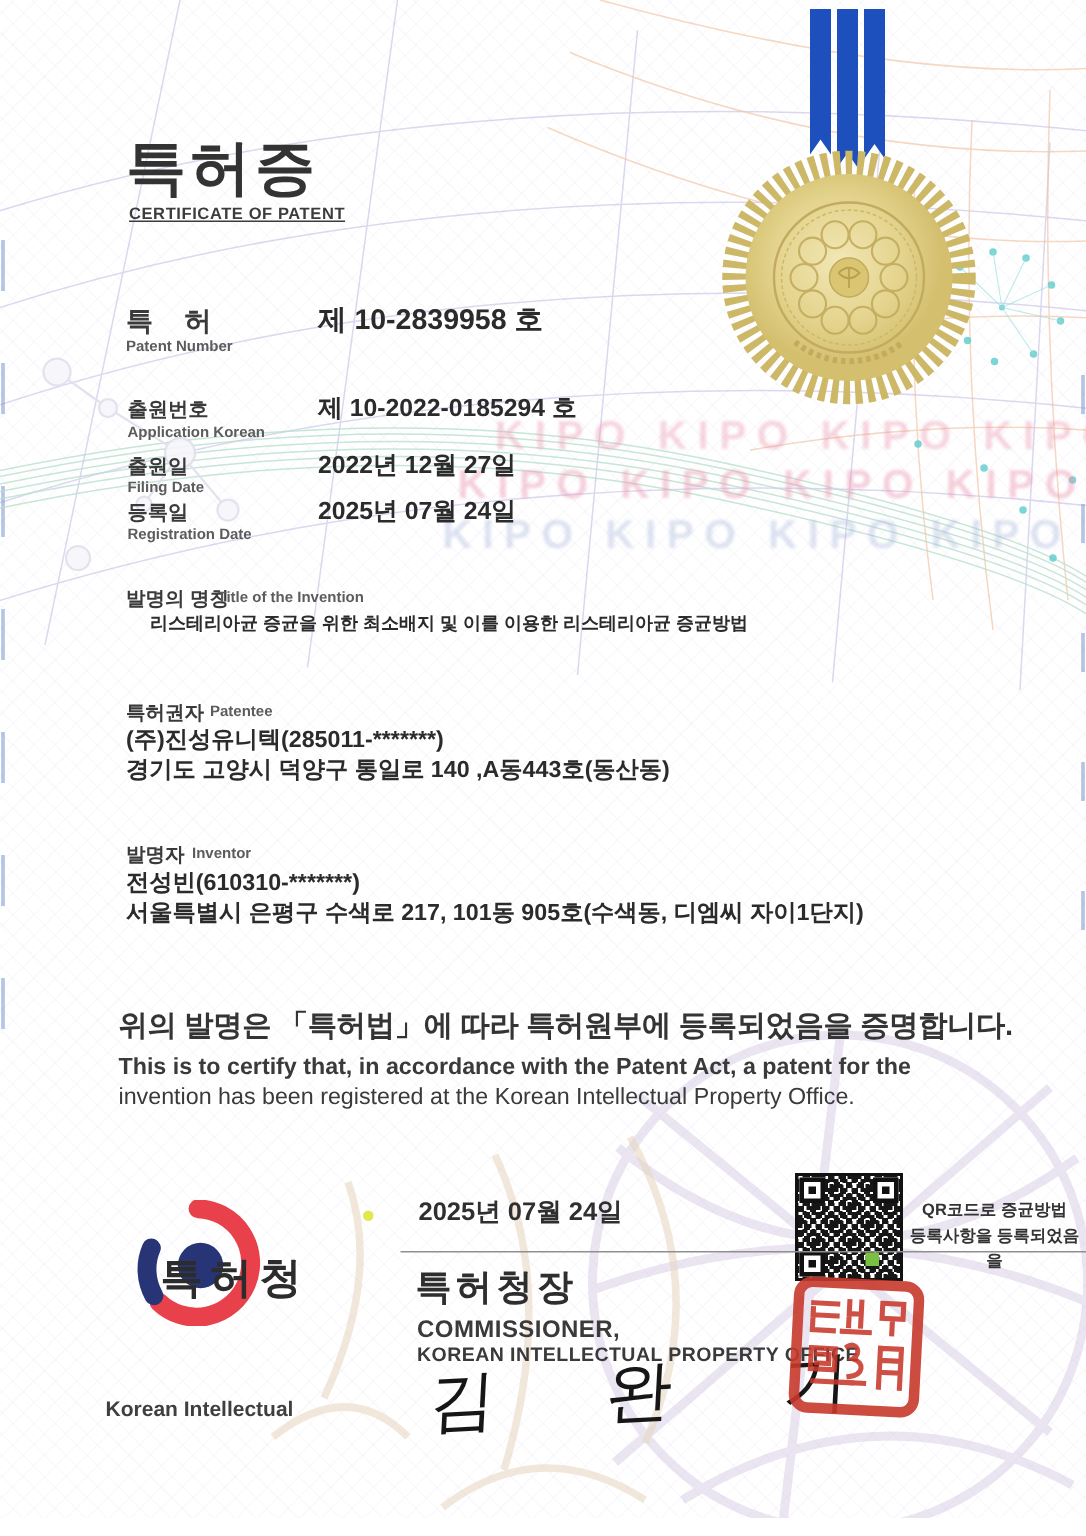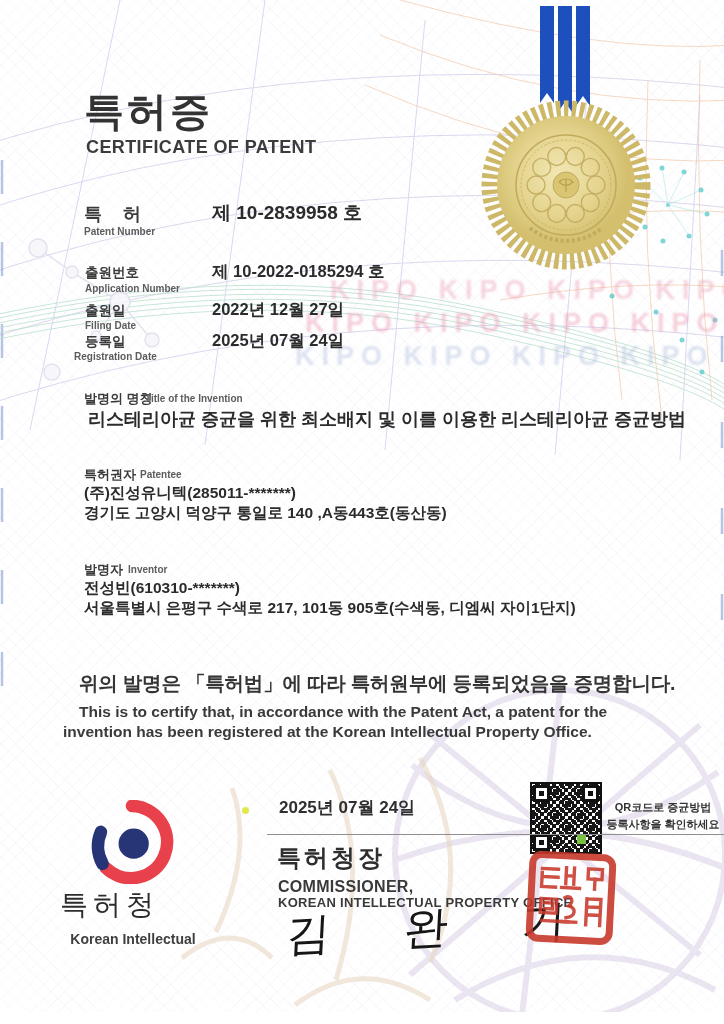--- a/index.html
+++ b/index.html
@@ -5,53 +5,53 @@
   html,body{margin:0;padding:0;background:#fff;}
   #page{position:relative;width:724px;height:1012px;background:#fff;overflow:hidden;
         font-family:"Liberation Sans","DejaVu Sans",sans-serif;color:#333;
         background-image:
           repeating-linear-gradient(45deg, rgba(140,130,200,0.045) 0 1px, transparent 1px 10px),
           repeating-linear-gradient(-45deg, rgba(140,130,200,0.045) 0 1px, transparent 1px 10px);}
   .abs{position:absolute;}
   svg{display:block;}
   
   .title-ko{left:84px;top:84px;font-size:40px;font-weight:800;letter-spacing:3px;color:#333;}
-  .title-en{left:86px;top:137px;font-size:18px;font-weight:700;letter-spacing:.4px;color:#3c3c3c;}
+  .title-en{left:86px;top:137px;font-size:11px;font-weight:700;letter-spacing:.4px;color:#3c3c3c;text-decoration:underline;}
   
   .lab-ko{font-weight:700;color:#3a3a3a;}
   .lab-en{font-size:10px;color:#5c5c5c;font-weight:600;}
   .val{font-weight:700;color:#2b2b2b;}
   .f-pat-ko{left:84px;top:202px;font-size:18px;letter-spacing:8px;}
   .f-pat-en{left:84px;top:226px;}
   .f-pat-val{left:212px;top:200px;font-size:19px;}
   .f-app-ko{left:85px;top:264px;font-size:13.5px;}
   .f-app-en{left:85px;top:283px;}
   .f-app-val{left:212px;top:261px;font-size:16.5px;}
   .f-fil-ko{left:85px;top:302px;font-size:13.5px;}
   .f-fil-en{left:85px;top:320px;}
   .f-fil-val{left:212px;top:299px;font-size:16.5px;}
   .f-reg-ko{left:85px;top:333px;font-size:13.5px;}
-  .f-reg-en{left:74px;top:351px;}
+  .f-reg-en{left:85px;top:351px;}
   .f-reg-val{left:212px;top:330px;font-size:16.5px;}
   
   .inv-ko{left:84px;top:390px;font-size:13px;}
   .inv-en{left:145px;top:393px;}
-  .inv-val{left:88px;top:407px;font-size:18px;}
+  .inv-val{left:100px;top:407px;font-size:12px;}
   .pae-ko{left:84px;top:466px;font-size:13px;}
   .pae-en{left:140px;top:469px;}
   .pae-l1{left:84px;top:483px;font-size:15.5px;}
   .pae-l2{left:84px;top:503px;font-size:15.5px;}
   .invt-ko{left:84px;top:561px;font-size:13px;}
   .invt-en{left:128px;top:564px;}
   .invt-l1{left:84px;top:578px;font-size:15.5px;}
   .invt-l2{left:84px;top:598px;font-size:15.5px;}
   
   .st-ko{left:79px;top:670px;font-size:19.5px;font-weight:700;color:#343434;letter-spacing:-.2px;}
   .st-en1{left:79px;top:703px;font-size:15.5px;font-weight:700;color:#3a3a3a;}
-  .st-en2{left:63px;top:723px;font-size:15.5px;font-weight:700;color:#3a3a3a;}
+  .st-en2{left:79px;top:723px;font-size:15.5px;font-weight:400;color:#3a3a3a;}
   
   .y-dot{left:242px;top:807px;width:7px;height:7px;border-radius:50%;background:#e0e84e;}
   .iss-date{left:279px;top:796px;font-size:17px;font-weight:700;color:#2f2f2f;}
   .divider{left:267px;top:834px;width:457px;height:1px;background:#8f8f8f;}
   .comm-ko{left:277px;top:842px;font-size:24px;font-weight:800;letter-spacing:3px;color:#2e2e2e;}
   .comm-en1{left:278px;top:878px;font-size:16px;font-weight:700;color:#3a3a3a;letter-spacing:.3px;}
   .comm-en2{left:278px;top:895px;font-size:13px;font-weight:700;color:#3a3a3a;letter-spacing:.3px;}
   .sig{left:286px;top:898px;font-size:44px;font-weight:300;letter-spacing:30px;color:#161616;
        font-family:"DejaVu Serif","Liberation Serif",serif;transform:rotate(-3deg) skewX(-6deg);}
   
@@ -60,21 +60,21 @@
         repeating-conic-gradient(#161616 0% 25%, transparent 0% 50%),
         repeating-conic-gradient(#161616 0% 25%, transparent 0% 50%);
       background-size:8px 8px,6px 6px;background-position:0 0,3px 2px;}
   .qr .finder{position:absolute;width:17px;height:17px;border:3px solid #111;background:#fff;box-sizing:border-box;}
   .qr .finder::after{content:"";position:absolute;left:3px;top:3px;width:5px;height:5px;background:#111;}
   .qr .f-tl{left:1px;top:1px;} .qr .f-tr{right:1px;top:1px;} .qr .f-bl{left:1px;bottom:1px;}
   .qr .green{position:absolute;right:14px;bottom:8px;width:9px;height:9px;background:#7ac043;}
   .qr-note{left:602px;top:799px;width:122px;text-align:center;font-size:11px;font-weight:700;color:#333;line-height:1.55;}
   
   .logo-mark{left:90px;top:800px;}
-  .logo-ko{left:60px;top:886px;width:146px;text-align:left;font-size:28px;font-weight:400;letter-spacing:5px;color:#2c2c2c;}
+  .logo-ko{left:60px;top:833px;width:146px;text-align:right;font-size:28px;font-weight:700;letter-spacing:5px;color:#2c2c2c;}
   .logo-en{left:38px;top:930px;width:190px;text-align:center;font-size:14px;font-weight:600;color:#3f3f3f;line-height:1.4;}
   
   .seal{left:527px;top:852px;transform:rotate(3deg);}
   
   .wm{font-size:27px;font-weight:800;letter-spacing:7px;white-space:nowrap;filter:blur(1px);overflow:hidden;width:430px;}
   .wm1{left:330px;top:275px;color:rgba(235,150,175,0.40);}
   .wm2{left:305px;top:308px;color:rgba(235,150,175,0.45);}
   .wm3{left:295px;top:341px;color:rgba(170,185,220,0.40);}
 </style>
 </head>
@@ -221,21 +221,21 @@
   </svg>
 
   <div class="abs title-ko">특허증</div>
   <div class="abs title-en">CERTIFICATE OF PATENT</div>
 
   <div class="abs lab-ko f-pat-ko">특 허</div>
   <div class="abs lab-en f-pat-en">Patent Number</div>
   <div class="abs val f-pat-val">제 10-2839958 호</div>
 
   <div class="abs lab-ko f-app-ko">출원번호</div>
-  <div class="abs lab-en f-app-en">Application Number</div>
+  <div class="abs lab-en f-app-en">Application Korean</div>
   <div class="abs val f-app-val">제 10-2022-0185294 호</div>
 
   <div class="abs lab-ko f-fil-ko">출원일</div>
   <div class="abs lab-en f-fil-en">Filing Date</div>
   <div class="abs val f-fil-val">2022년 12월 27일</div>
 
   <div class="abs lab-ko f-reg-ko">등록일</div>
   <div class="abs lab-en f-reg-en">Registration Date</div>
   <div class="abs val f-reg-val">2025년 07월 24일</div>
 
@@ -261,21 +261,21 @@
   <div class="abs iss-date">2025년 07월 24일</div>
 
   <div class="abs qr">
     <span class="finder f-tl"></span>
     <span class="finder f-tr"></span>
     <span class="finder f-bl"></span>
     <span class="green"></span>
   </div>
   <div class="abs qr-note">
     <div>QR코드로 증균방법</div>
-    <div>등록사항을 확인하세요</div>
+    <div>등록사항을 등록되었음을</div>
   </div>
 
   <div class="abs divider"></div>
   <div class="abs comm-ko">특허청장</div>
   <div class="abs comm-en1">COMMISSIONER,</div>
   <div class="abs comm-en2">KOREAN INTELLECTUAL PROPERTY OFFICE</div>
   <div class="abs sig">김 완 기</div>
 
   <svg class="abs seal" width="88" height="92" viewBox="0 0 88 92">
     <rect x="4" y="4" width="80" height="84" rx="9" fill="none" stroke="#c8382b" stroke-width="7" opacity="0.9"></rect>

